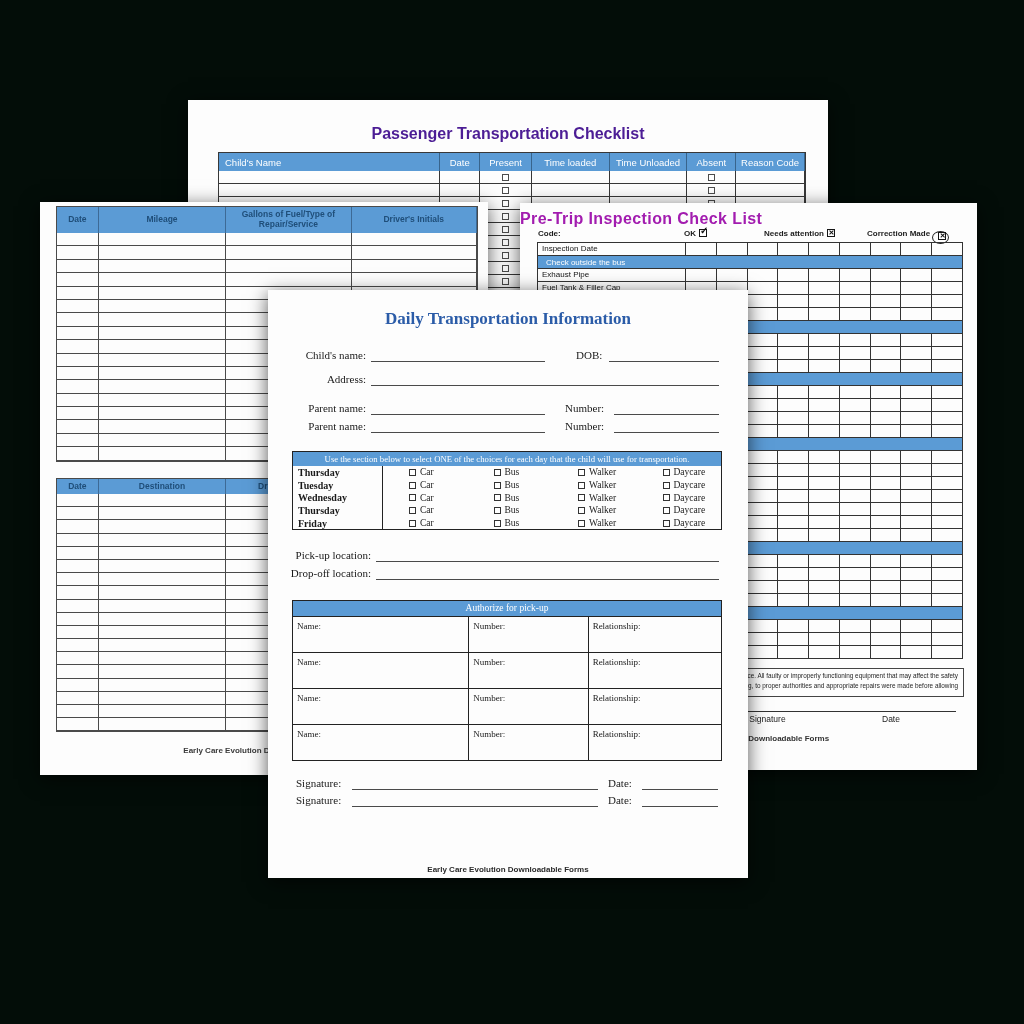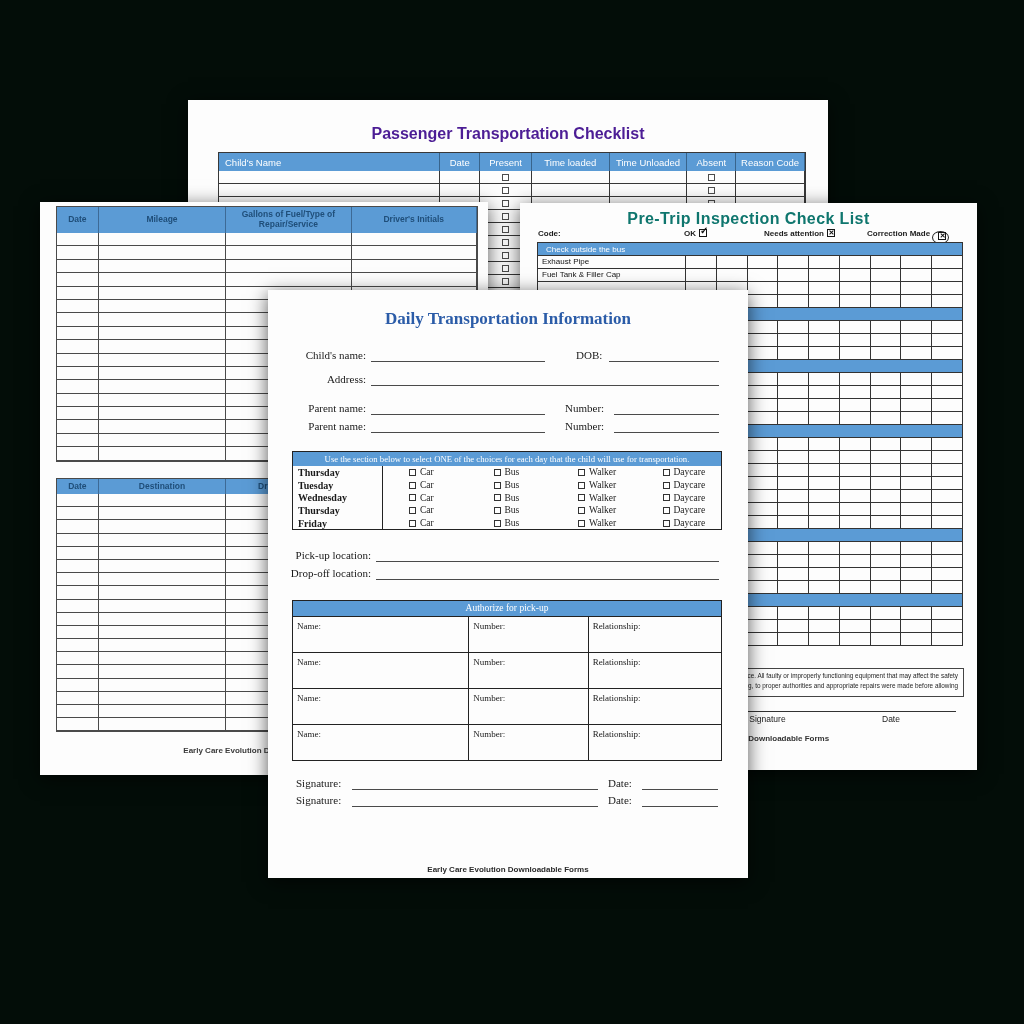--- a/index.html
+++ b/index.html
@@ -29,21 +29,21 @@
   .mhead1{height:26px}.mhead2{height:15px}
   .mhead .mc{display:flex;align-items:center;justify-content:center;border-right:1px solid #3d6a96;line-height:1.15}
   .mrow{display:flex;height:13.4px}
   #mt2 .mrow{height:13.2px}
   .mrow .mc{border-right:1px solid #4a4a4a;border-bottom:1px solid #4a4a4a}
   .m0{width:42px}.m1{width:128px}.m2{width:126px}.m3{width:126px}
   .m-footer{position:absolute;top:544px;width:100%;text-align:center;font-size:8px;font-weight:600;color:#3a3a3a}
 
   
   #pretrip{left:520px;top:203px;width:457px;height:567px}
-  .pre-title{margin-top:7px;text-align:center;font-size:16px;font-weight:600;color:#0f766e;letter-spacing:.4px;white-space:nowrap}
+  .pre-title{margin-top:7px;text-align:left;font-size:16px;font-weight:600;color:#a21caf;letter-spacing:.4px;white-space:nowrap}
   .code-row{position:absolute;left:0;top:26px;width:100%;height:12px;font-size:8px;font-weight:600;color:#1c1c1c}
   .code-lab{position:absolute;left:18px}
   .leg{position:absolute;white-space:nowrap}
   .leg0{left:164px}.leg1{left:244px}.leg2{left:347px}
   .mkbox{display:inline-block;width:8px;height:8px;border:1px solid #141414;position:relative;margin-left:3px;vertical-align:-1px;background:#fff}
   .mk-check{position:absolute;left:0px;top:-5px;font-style:normal;font-weight:bold;font-size:10px;color:#111}
   .mk-x{position:absolute;left:.5px;top:-1.5px;font-style:normal;font-weight:bold;font-size:7px;color:#111}
   .mkcircle{display:inline-block;border:1px solid #222;border-radius:50%;padding:0px 2px 2px 2px;margin-left:2px;vertical-align:-3px}
   .grid{position:absolute;left:17px;top:39px;width:426px;border-top:1px solid #333;border-left:1px solid #333}
   .g-row{display:flex;height:13px}
@@ -472,20 +472,32 @@
         <span>OK</span><span class="mkbox"><i class="mk-check">✓</i></span>
       </span>
       <span class="leg leg1">
         <span>Needs attention</span><span class="mkbox"><i class="mk-x">✕</i></span>
       </span>
       <span class="leg leg2">
         <span>Correction Made</span><span class="mkcircle"><span class="mkbox"><i class="mk-x">✕</i></span></span>
       </span>
     </div>
     <div class="grid">
+        <div class="g-row">
+          <div class="g-label">Inspection Date</div>
+          <div class="g-cell"></div>
+          <div class="g-cell"></div>
+          <div class="g-cell"></div>
+          <div class="g-cell"></div>
+          <div class="g-cell"></div>
+          <div class="g-cell"></div>
+          <div class="g-cell"></div>
+          <div class="g-cell"></div>
+          <div class="g-cell"></div>
+        </div>
         <div class="g-band">Check outside the bus</div>
         <div class="g-row">
           <div class="g-label">Exhaust Pipe</div>
           <div class="g-cell"></div>
           <div class="g-cell"></div>
           <div class="g-cell"></div>
           <div class="g-cell"></div>
           <div class="g-cell"></div>
           <div class="g-cell"></div>
           <div class="g-cell"></div>

